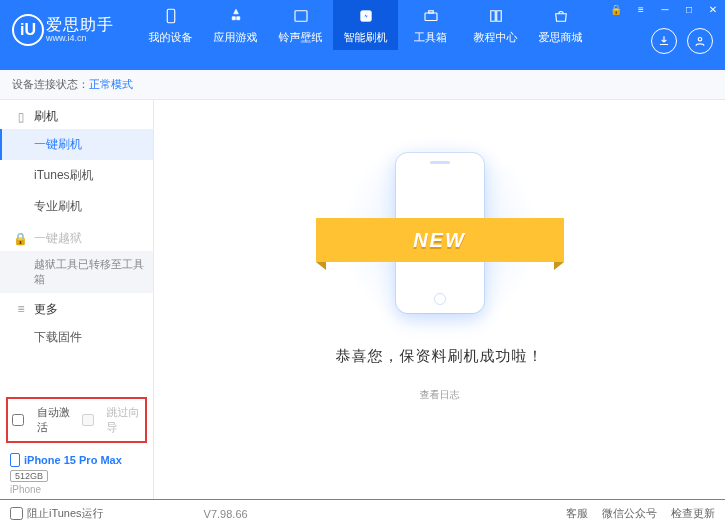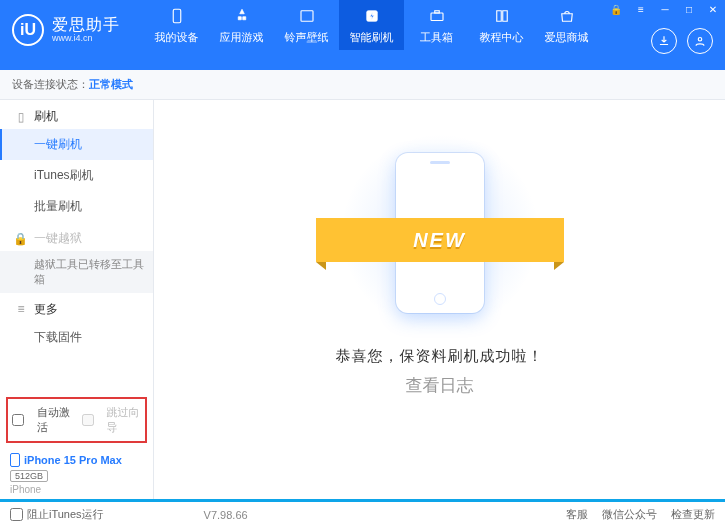--- a/index.html
+++ b/index.html
@@ -1,37 +1,37 @@
 <!DOCTYPE html>
 <html><head>
 <meta charset="utf-8">
 <style>
 * { margin: 0; padding: 0; box-sizing: border-box; font-family: "Microsoft YaHei", sans-serif; }
 body { width: 725px; height: 527px; display: flex; flex-direction: column; background: #fff; }
 
 
 .header { background: #267bff; color: #fff; height: 70px; display: flex; align-items: flex-start; padding: 0 0 0 12px; position: relative; }
-.logo-block { display: flex; align-items: center; gap: 8px; padding-top: 14px; }
+.logo-block { display: flex; align-items: center; gap: 2px; padding-top: 14px; }
 .logo-circle { width: 32px; height: 32px; border: 2px solid #fff; border-radius: 50%; display: flex; align-items: center; justify-content: center; font-weight: bold; font-size: 16px; }
 .brand { display: flex; flex-direction: column; line-height: 1.1; }
 .brand-title { font-size: 16px; font-weight: 400; letter-spacing: 1px; }
 .brand-url { font-size: 9px; opacity: 0.85; }
 .top-tabs { display: flex; height: 50px; margin-left: 24px; }
 .top-tab { width: 65px; display: flex; flex-direction: column; align-items: center; justify-content: center; gap: 4px; font-size: 11px; cursor: pointer; }
 .top-tab.active { background: #0d5ce0; }
 .top-tab-icon { width: 20px; height: 20px; display: flex; align-items: center; justify-content: center; }
 .top-tab-icon svg { fill: #fff; stroke: #fff; }
 .win-ctrls { position: absolute; top: 0; right: 0; height: 18px; display: flex; gap: 0; }
 .win-btn { width: 24px; height: 18px; display: flex; align-items: center; justify-content: center; font-size: 10px; cursor: pointer; }
 .hdr-right { position: absolute; right: 12px; top: 28px; display: flex; gap: 10px; }
 .hdr-rbtn { width: 26px; height: 26px; border: 1.5px solid #fff; border-radius: 50%; display: flex; align-items: center; justify-content: center; cursor: pointer; }
 
 
 .status-bar { height: 30px; background: #f7f9fc; border-bottom: 1px solid #e5e9ef; display: flex; align-items: center; padding: 0 12px; font-size: 11px; color: #666; }
-.status-value { color: #267bff; font-weight: 700; }
+.status-value { color: #267bff; font-weight: 400; }
 
 
 .main { flex: 1; display: flex; min-height: 0; }
 
 
 .sidebar { width: 154px; border-right: 1px solid #e5e9ef; display: flex; flex-direction: column; font-size: 12px; overflow: hidden; }
 .side-scroll { flex: 1; overflow-y: auto; }
 .side-group { padding: 8px 0 4px 14px; display: flex; align-items: center; gap: 6px; color: #333; font-weight: 500; }
 .side-group .ico { width: 14px; display: inline-flex; justify-content: center; color: #999; }
 .side-item { padding: 7px 0 7px 34px; color: #555; cursor: pointer; }
@@ -55,24 +55,24 @@
 .phone-body { position: relative; width: 88px; height: 160px; background: #fff; border-radius: 12px; box-shadow: 0 6px 18px rgba(38,123,255,0.25), 0 0 0 1px #d8e4f9; }
 .phone-btn { position: absolute; bottom: 8px; left: 50%; transform: translateX(-50%); width: 12px; height: 12px; border: 1.5px solid #cfe0ff; border-radius: 50%; }
 .phone-spk { position: absolute; top: 8px; left: 50%; transform: translateX(-50%); width: 20px; height: 3px; background: #cfe0ff; border-radius: 2px; }
 .banner { position: absolute; left: -24px; right: -24px; top: 78px; height: 44px; background: #ffc233; display: flex; align-items: center; justify-content: center; }
 .banner::before, .banner::after { content: ""; position: absolute; bottom: -8px; border-top: 8px solid #c9951a; }
 .banner::before { left: 0; border-left: 10px solid transparent; }
 .banner::after { right: 0; border-right: 10px solid transparent; }
 .banner-text { font-family: Arial, sans-serif; font-weight: 900; font-style: italic; font-size: 20px; color: #fff; letter-spacing: 2px; text-shadow: 0 2px 0 #e09a12; text-align: center; }
 .msg { margin-top: 22px; font-size: 15px; color: #333; letter-spacing: 1px; }
 .ok-btn { margin-top: 16px; border: 1px solid #d7dde5; background: #fff; padding: 6px 26px; font-size: 12px; color: #444; cursor: pointer; border-radius: 2px; }
-.log-link { margin-top: 8px; font-size: 17px; color: #999; cursor: pointer; }
-
-
-.footer { height: 28px; border-top: 3px solid #0ea5e9; display: flex; align-items: center; font-size: 11px; color: #666; padding: 0 10px; }
+.log-link { margin-top: 22px; font-size: 10px; color: #999; cursor: pointer; }
+
+
+.footer { height: 28px; border-top: 1px solid #0ea5e9; display: flex; align-items: center; font-size: 11px; color: #666; padding: 0 10px; }
 .footer .fchk { display: flex; align-items: center; gap: 4px; }
 .footer .spacer { flex: 1; }
 .footer .flink { margin-left: 14px; cursor: pointer; }
 .ver { margin-left: 100px; color: #888; }
 </style>
 </head>
 <body>
 
 <div class="header">
   <div class="logo-block">
@@ -172,21 +172,21 @@
 
 <div class="main">
   <div class="sidebar">
     <div class="side-scroll">
       <div class="side-group">
         <span class="ico">▯</span>
         <span>刷机</span>
       </div>
       <div class="side-item active">一键刷机</div>
       <div class="side-item">iTunes刷机</div>
-      <div class="side-item">批量刷机</div>
+      <div class="side-item">专业刷机</div>
 
       <div class="side-group disabled">
         <span class="ico">🔒</span>
         <span>一键越狱</span>
       </div>
       <div class="side-note">越狱工具已转移至工具箱</div>
 
       <div class="side-group">
         <span class="ico">≡</span>
         <span>更多</span>

